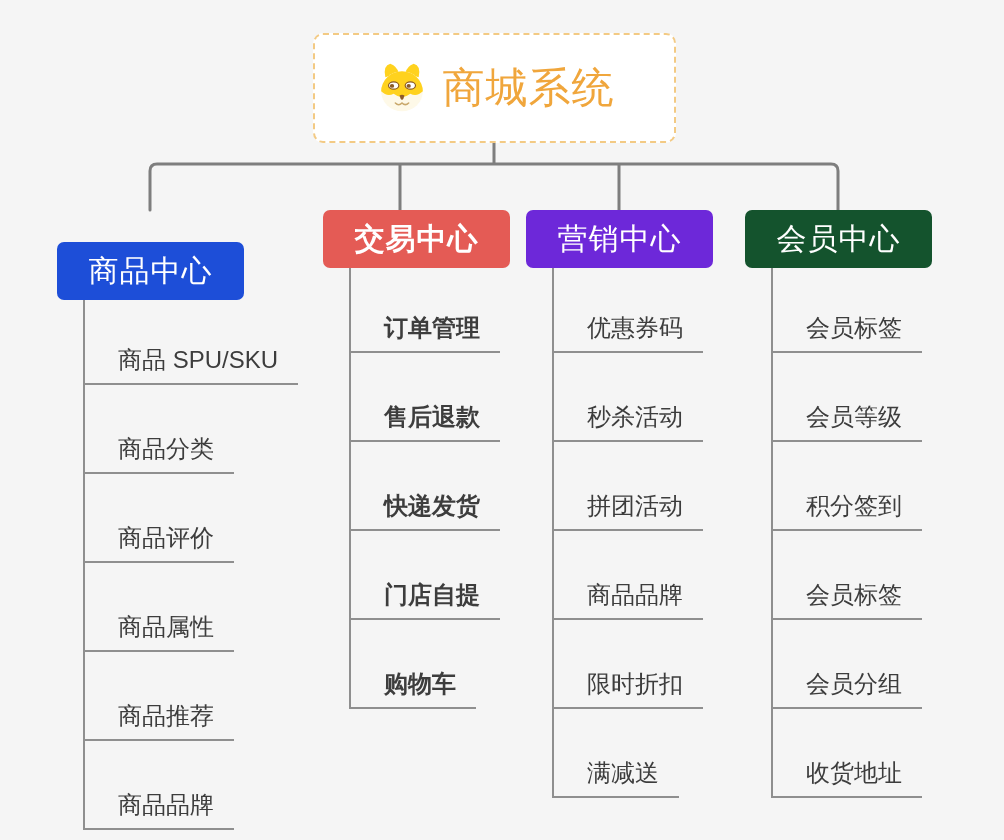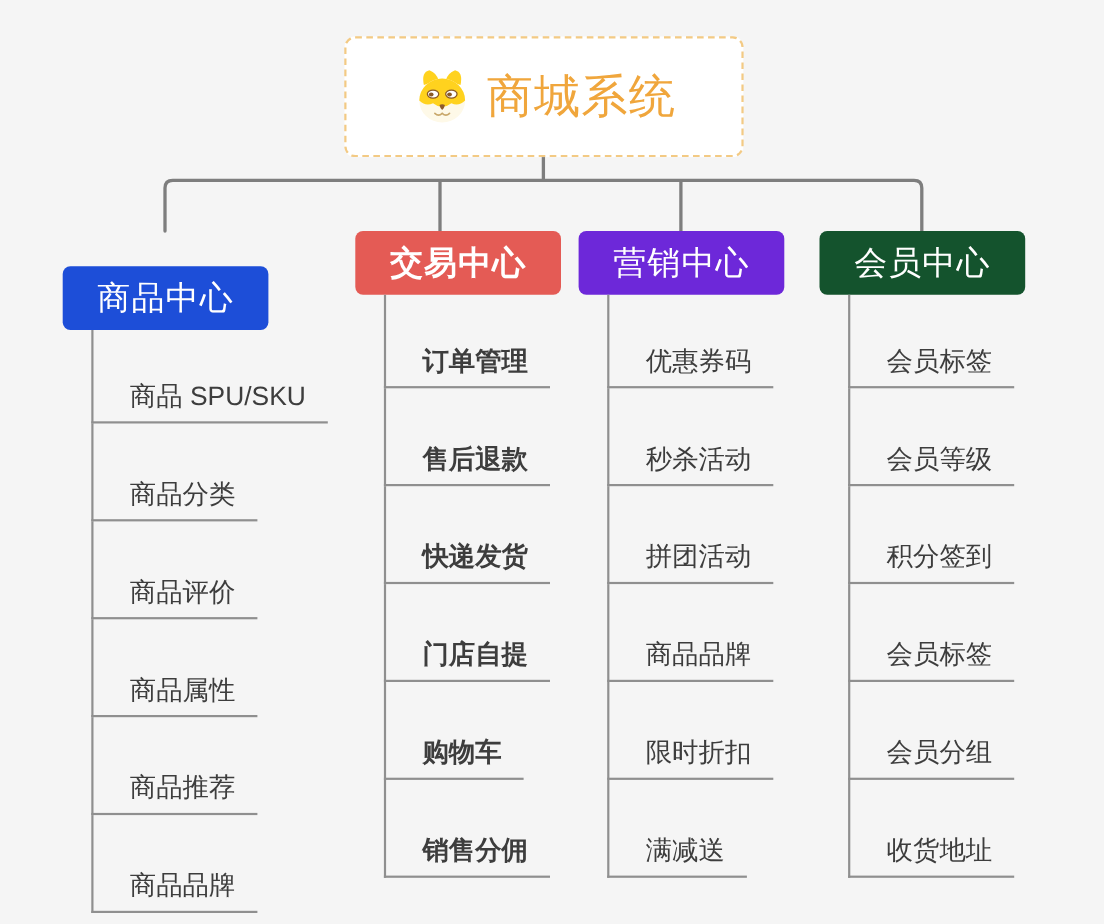--- a/index.html
+++ b/index.html
@@ -98,21 +98,20 @@
   </div>
 
   <div class="branch branch-trade">
     <div class="hdr" style="background: rgb(228, 91, 85);">交易中心</div>
     <div class="leaves">
       <div class="leaf">订单管理</div>
       <div class="leaf">售后退款</div>
       <div class="leaf">快递发货</div>
       <div class="leaf">门店自提</div>
       <div class="leaf">购物车</div>
-      <div class="leaf">销售分佣</div>
     </div>
   </div>
 
   <div class="branch branch-marketing">
     <div class="hdr" style="background: #6d28d9;">营销中心</div>
     <div class="leaves">
       <div class="leaf">优惠券码</div>
       <div class="leaf">秒杀活动</div>
       <div class="leaf">拼团活动</div>
       <div class="leaf">商品品牌</div>

